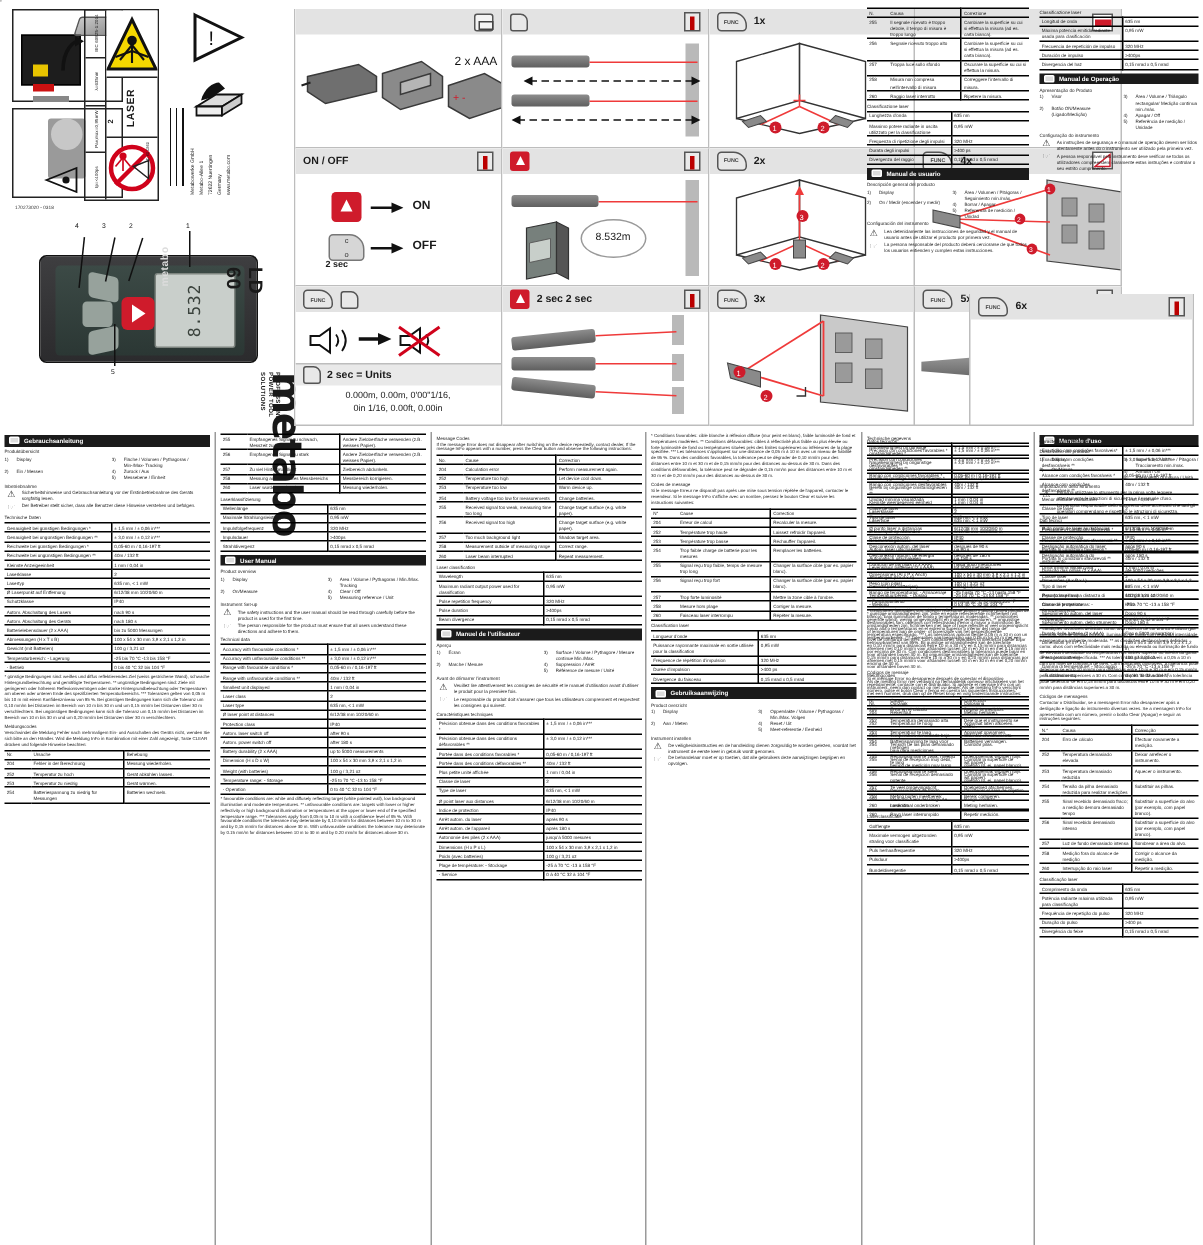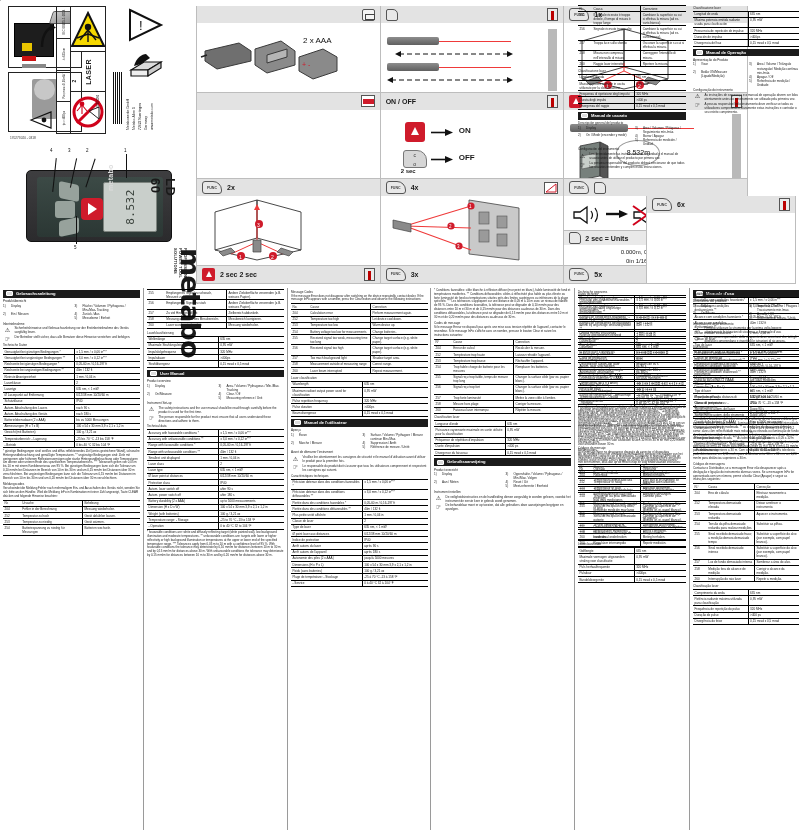--- a/index.html
+++ b/index.html
@@ -92,21 +92,21 @@
   .ld60 { position:absolute; left:168px; top:30px; font-size:13px; font-weight:bold;
       transform: rotate(90deg); transform-origin: left top; letter-spacing:.5px;}
   .metabo-big { position:absolute; left:196px; top:100px; font-size:27px; font-weight:bold;
       letter-spacing:-1px; transform: rotate(90deg); transform-origin:left top;
       font-family:"DejaVu Sans", sans-serif; }
   .metabo-sub { position:absolute; left:178px; top:100px; font-size:4px; font-weight:bold;
       transform: rotate(90deg); transform-origin:left top; letter-spacing:.3px;}
 
   
   .illus { position:absolute; left:196px; top:6px; width:552px; height:278px;
-     display:grid; grid-template-columns: repeat(3, 1fr); grid-template-rows: repeat(3, 1fr);
+     display:grid; grid-template-columns: repeat(4, 1fr); grid-template-rows: repeat(3, 1fr);
      border-left:1px solid #bdbdbd; }
   .pnl { position:relative; border-right:1px solid #bdbdbd; border-bottom:1px solid #bdbdbd;
       background:#fff; overflow:hidden; }
   .pnl-hdr { height:17px; background:#e3e3e3; display:flex; align-items:center;
       padding:0 5px; gap:5px; font-size:7px; font-weight:bold; position:relative; }
   .pnl-hdr .spacer { flex:1; }
   .pnl-body { position:relative; height:calc(100% - 17px); }
   .hdr-icon { width:13px; height:12px; border:1px solid #555; background:#f4f4f4;
       border-radius:2px; position:relative; }
   .icon-batt:after { content:""; position:absolute; left:2px; top:4px; width:8px;height:4px;

